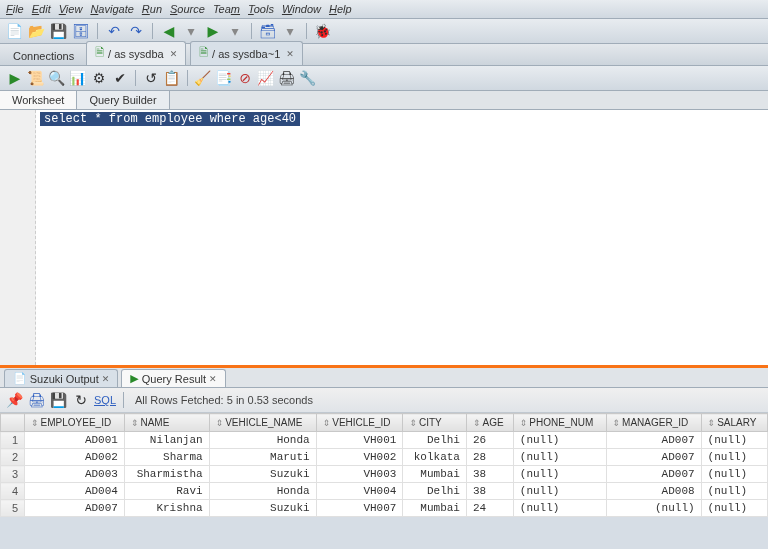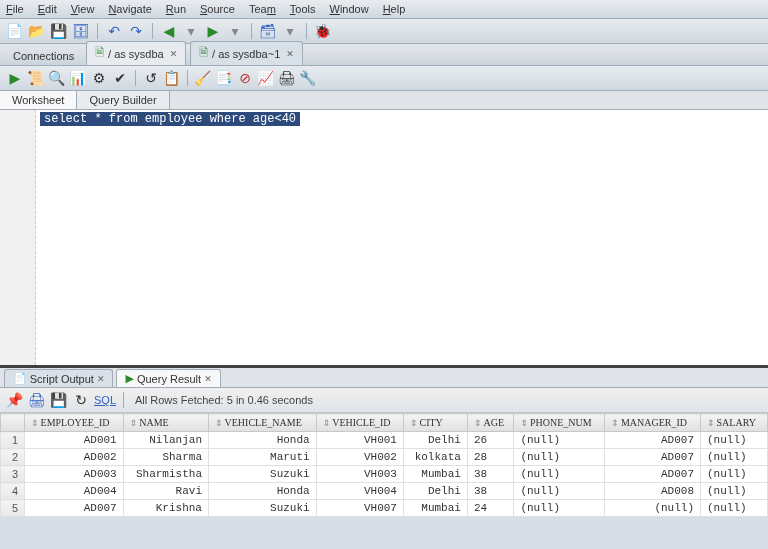--- a/index.html
+++ b/index.html
@@ -9,22 +9,23 @@
   background: #d6dde5;
   width: 768px;
   height: 549px;
   overflow: hidden;
   color: #333;
 }
 .menubar {
   background: linear-gradient(#e8ecf0, #d0d8e0);
   padding: 3px 6px;
   display: flex;
-  gap: 14px;
-  border-bottom: 1px solid #a0acb8;
+  gap: 8px;
+  border-bottom: 1px solid #a0acb8;
+  font-style: italic;
 }
 .menubar span { cursor: default; }
 .menubar span u { text-decoration: underline; }
 .toolbar1 {
   background: linear-gradient(#e8ecf0, #d0d8e0);
   padding: 3px 6px;
   display: flex;
   gap: 4px;
   align-items: center;
   border-bottom: 1px solid #a0acb8;
@@ -82,21 +83,21 @@
   background: #e8ecf0;
   border-right: 1px solid #a0acb8;
   font-size: 11px;
   text-align: right;
 }
 .ws-tab.active { background: #f8f8f8; }
 .editor {
   background: #fff;
   height: 258px;
   position: relative;
-  border-bottom: 3px solid #404040;
+  border-bottom: 3px solid #f97316;
 }
 .gutter {
   position: absolute;
   left: 0;
   top: 0;
   width: 36px;
   height: 100%;
   background: #f0f0f0;
   border-right: 1px dashed #ccc;
 }
@@ -158,21 +159,21 @@
   border-collapse: collapse;
   font-family: 'Courier New', monospace;
   font-size: 11px;
   width: 100%;
 }
 table.grid th {
   background: linear-gradient(#f4f4f4,#e0e0e0);
   border: 1px solid #c8c8c8;
   padding: 3px 6px;
   font-weight: normal;
-  font-family: Liberation Serif, serif;
+  font-family: Liberation Sans, sans-serif;
   font-size: 10px;
   text-align: left;
   position: relative;
 }
 table.grid th .hdr-icon {
   color: #888;
   font-size: 9px;
   margin-right: 2px;
 }
 table.grid td {
@@ -273,37 +274,37 @@
   <div class="gutter"></div>
   <div class="editor-content">
     <div><span class="sql-line hl">select * from employee where age&lt;40</span></div>
   </div>
 </div>
 
 <div class="results-panel">
   <div class="result-tabs">
     <div class="result-tab">
       <span class="icon-grey">📄</span>
-      <span>Script Output</span>
+      <span>Suzuki Output</span>
       <span class="x">✕</span>
     </div>
     <div class="result-tab active">
       <span class="icon-green">▶</span>
       <span>Query Result</span>
       <span class="x">✕</span>
     </div>
   </div>
   <div class="result-toolbar">
     <span class="tb-icon icon-red">📌</span>
     <span class="tb-icon icon-blue">🖨</span>
     <span class="tb-icon">💾</span>
     <span class="tb-icon">↻</span>
     <span class="icon-blue" style="text-decoration:underline;cursor:pointer;">SQL</span>
     <span class="sep"></span>
-    <span class="status-text">All Rows Fetched: 5 in 0.46 seconds</span>
+    <span class="status-text">All Rows Fetched: 5 in 0.53 seconds</span>
   </div>
   <div class="grid-wrap">
     <table class="grid">
       <thead>
         <tr>
           <th></th>
           <th><span class="hdr-icon">⇕</span><span>EMPLOYEE_ID</span></th>
           <th><span class="hdr-icon">⇕</span><span>NAME</span></th>
           <th><span class="hdr-icon">⇕</span><span>VEHICLE_NAME</span></th>
           <th><span class="hdr-icon">⇕</span><span>VEHICLE_ID</span></th>

